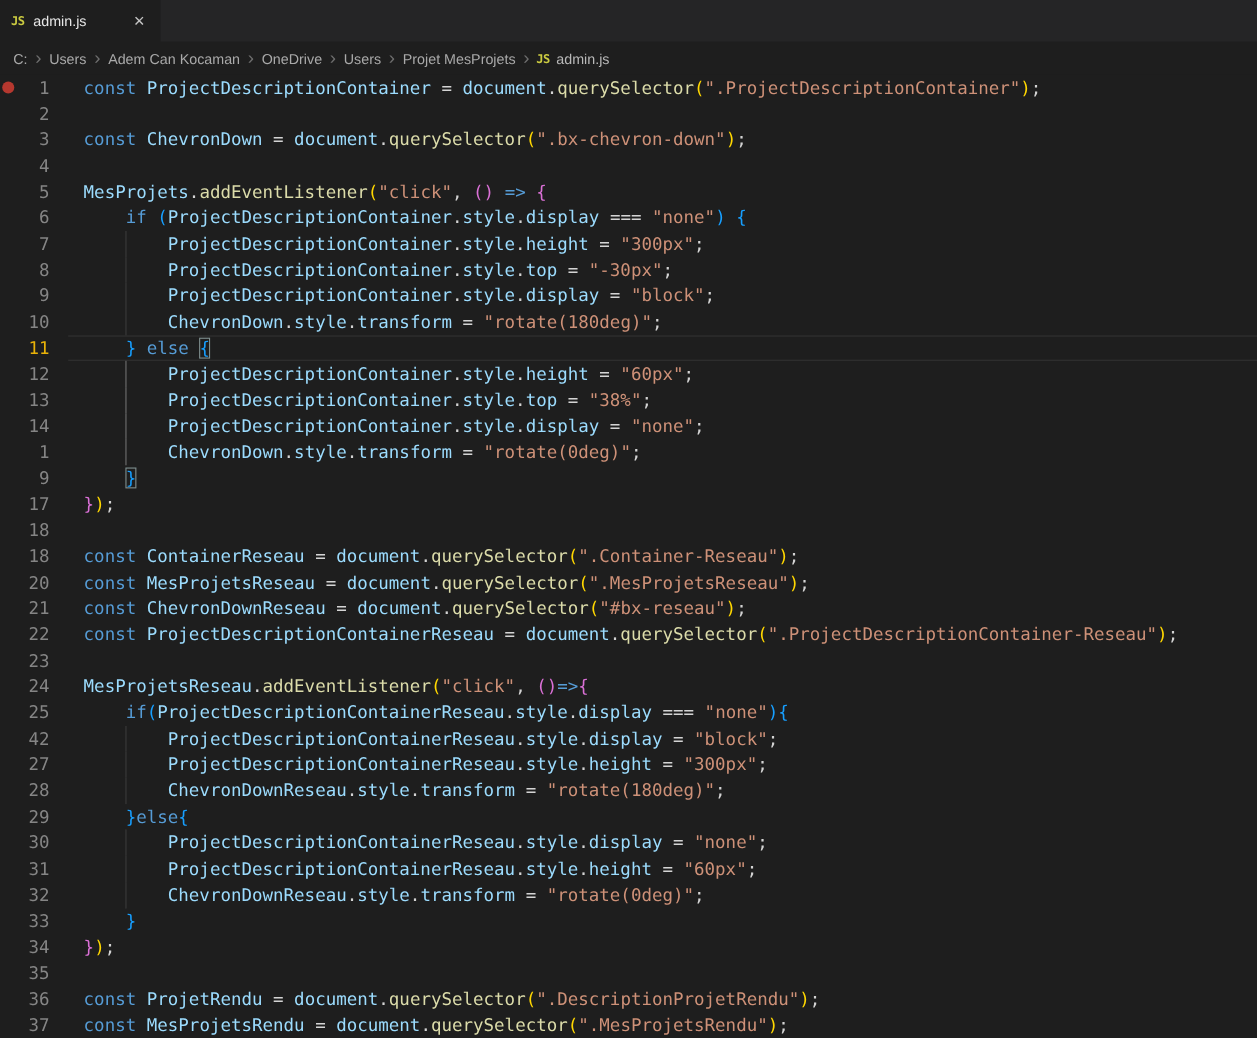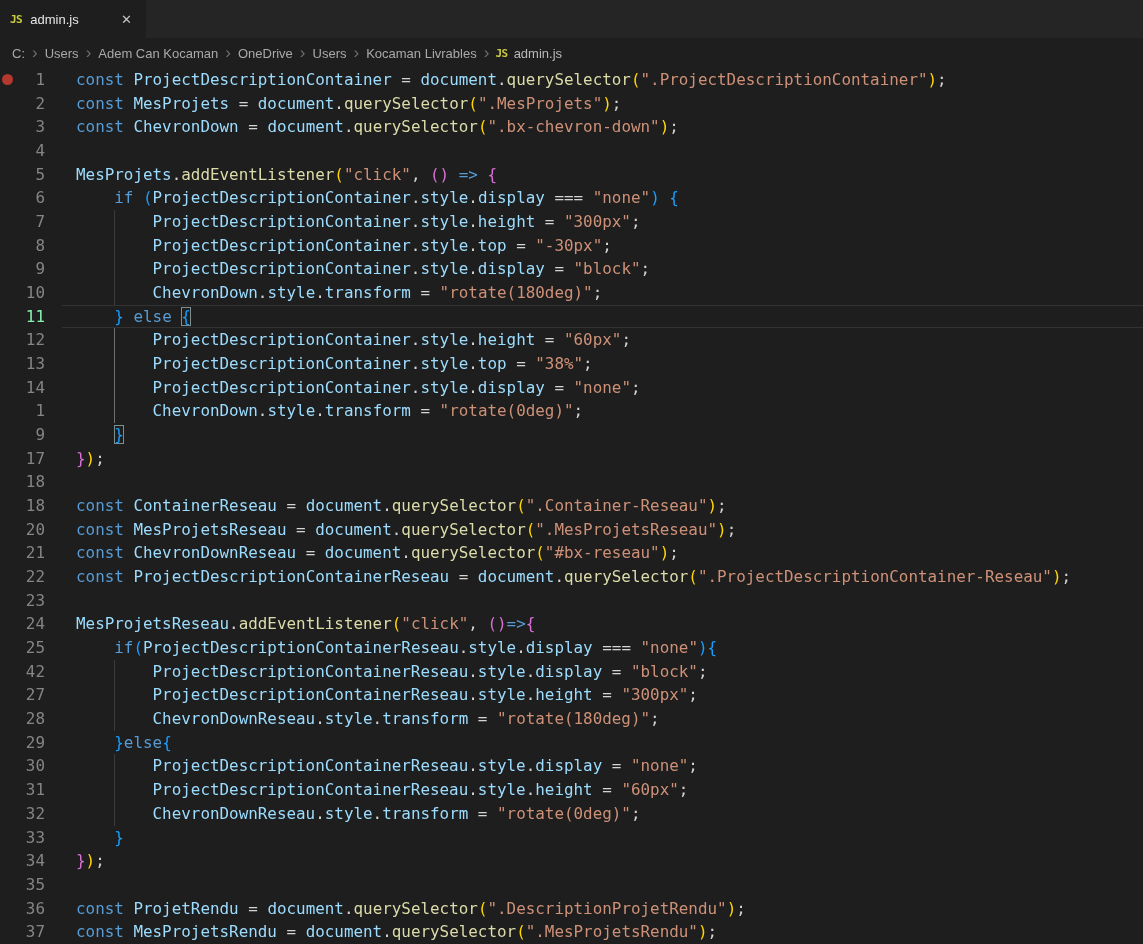--- a/index.html
+++ b/index.html
@@ -33,21 +33,21 @@
   .editor{
     position:relative;
     font-family:"DejaVu Sans Mono",monospace;
     font-size:15.9px;
   }
   .row{display:flex;height:23.675px;line-height:23.675px;position:relative;}
   .ln{
     flex:none;width:62px;box-sizing:border-box;padding-right:17px;
     text-align:right;color:#858585;cursor:pointer;
   }
-  .row.current .ln{color:#86efac;}
+  .row.current .ln{color:#eab308;}
   .row.current::after{
     content:"";position:absolute;left:62px;right:0;top:0;bottom:0;
     border-top:1px solid #323232;border-bottom:1px solid #323232;
     box-sizing:border-box;pointer-events:none;
   }
   .code{padding-left:14px;white-space:pre;color:#d4d4d4;cursor:text;}
   .guide{position:absolute;left:114px;top:0;bottom:0;width:1px;background:#3b3b3b;pointer-events:none;}
   .guide.active{background:#707070;}
   .bp{
     position:absolute;left:2px;top:50%;margin-top:-5.5px;width:11px;height:11px;
@@ -80,36 +80,35 @@
     <span class="crumb">C:</span>
     <span class="crumb-sep">›</span>
     <span class="crumb">Users</span>
     <span class="crumb-sep">›</span>
     <span class="crumb">Adem Can Kocaman</span>
     <span class="crumb-sep">›</span>
     <span class="crumb">OneDrive</span>
     <span class="crumb-sep">›</span>
     <span class="crumb">Users</span>
     <span class="crumb-sep">›</span>
-    <span class="crumb">Kocaman Livrables</span>
+    <span class="crumb">Projet MesProjets</span>
     <span class="crumb-sep">›</span>
     <span class="crumb-file">
       <span class="js-badge">JS</span>
       <span>admin.js</span>
     </span>
   </div>
 
 <div class="editor" id="editor">
     <div class="row">
       <div class="ln">1<div class="bp"></div></div>
       <div class="code"><span class="tk-k">const</span><span class="tk-w"> </span><span class="tk-v">ProjectDescriptionContainer</span><span class="tk-o"> = </span><span class="tk-v">document</span><span class="tk-o">.</span><span class="tk-f">querySelector</span><span class="tk-g">(</span><span class="tk-s">".ProjectDescriptionContainer"</span><span class="tk-g">)</span><span class="tk-o">;</span></div>
     </div>
     <div class="row">
       <div class="ln">2</div>
-      <div class="code"><span class="tk-k">const</span><span class="tk-w"> </span><span class="tk-v">MesProjets</span><span class="tk-o"> = </span><span class="tk-v">document</span><span class="tk-o">.</span><span class="tk-f">querySelector</span><span class="tk-g">(</span><span class="tk-s">".MesProjets"</span><span class="tk-g">)</span><span class="tk-o">;</span></div>
     </div>
     <div class="row">
       <div class="ln">3</div>
       <div class="code"><span class="tk-k">const</span><span class="tk-w"> </span><span class="tk-v">ChevronDown</span><span class="tk-o"> = </span><span class="tk-v">document</span><span class="tk-o">.</span><span class="tk-f">querySelector</span><span class="tk-g">(</span><span class="tk-s">".bx-chevron-down"</span><span class="tk-g">)</span><span class="tk-o">;</span></div>
     </div>
     <div class="row">
       <div class="ln">4</div>
       <div class="code"></div>
     </div>
     <div class="row">

